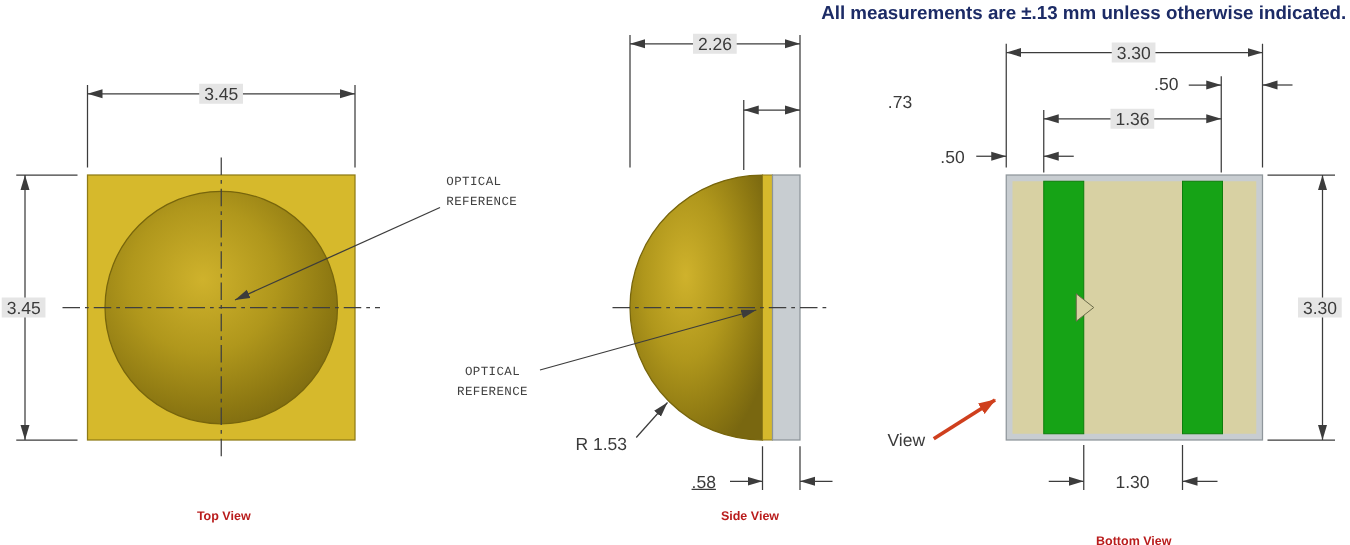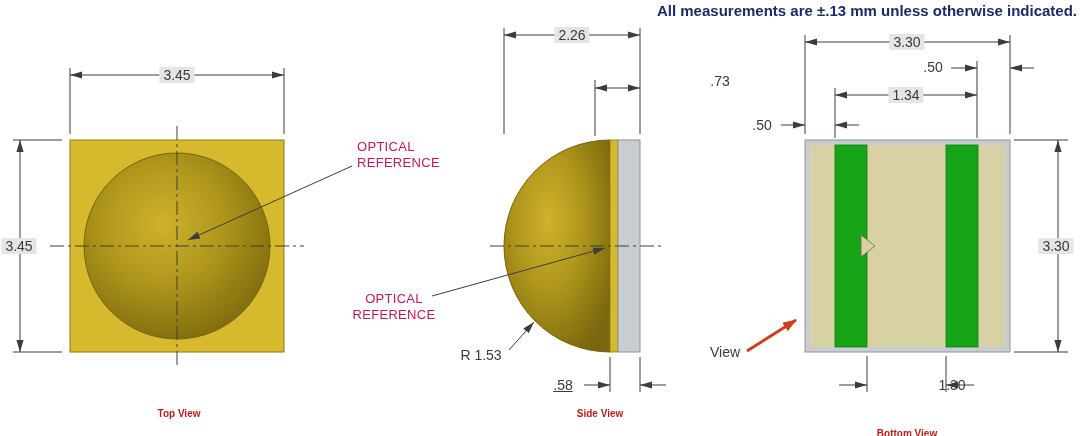--- a/index.html
+++ b/index.html
@@ -6,22 +6,22 @@
   html,body { background:#ffffff; }
   body { font-family:"Liberation Sans", sans-serif; }
   .canvas { position:relative; width:1080px; height:436px; background:#ffffff; overflow:hidden; }
   .canvas > svg { position:absolute; left:0; top:0; }
   .dim {
     position:absolute; transform:translate(-50%,-50%);
     color:#3a3a3a; font-size:14px; white-space:nowrap; line-height:16px;
   }
   .dim.bg { background:#e5e5e5; padding:0 4px; }
   .lbl {
-    position:absolute; color:#be185d; font-size:13px; line-height:16px;
-    letter-spacing:.3px; white-space:nowrap;
+    position:absolute; color:#404040; font-size:10px; line-height:16px;
+    letter-spacing:.3px; white-space:nowrap;font-family:Liberation Mono, monospace;
   }
   .lbl.center { transform:translateX(-50%); text-align:center; }
   .title {
     position:absolute; transform:translateX(-50%);
     font-size:10px; font-weight:bold; color:#b91c1c; white-space:nowrap;
   }
   .note {
     position:absolute; right:3px; top:2px;
     font-size:15px; font-weight:600; color:#1c2b66; white-space:nowrap;
   }
@@ -133,20 +133,20 @@
   <div class="lbl center" style="left:394px; top:291px;">
     <div>OPTICAL</div>
     <div>REFERENCE</div>
   </div>
   <span class="dim" style="left:481px; top:355px;text-align:right;">R 1.53</span>
   <span class="dim" style="left:563px; top:385px;text-decoration:underline;">.58</span>
   <div class="title" style="left:600px; top:408px;">Side View</div>
 
   <span class="dim bg" style="left:907px; top:42px;">3.30</span>
   <span class="dim" style="left:933px; top:67px;">.50</span>
-  <span class="dim bg" style="left:906px; top:95px;">1.34</span>
+  <span class="dim bg" style="left:906px; top:95px;">1.36</span>
   <span class="dim" style="left:762px; top:125px;">.50</span>
   <span class="dim bg" style="left:1056px; top:246px;">3.30</span>
-  <span class="dim" style="left:952px; top:385px;">1.30</span>
+  <span class="dim" style="left:906px; top:385px;">1.30</span>
   <span class="dim" style="left:725px; top:352px;">View</span>
   <div class="title" style="left:907px; top:408px;margin-top:20px;">Bottom View</div>
 
 </div>
 
 </body></html>

